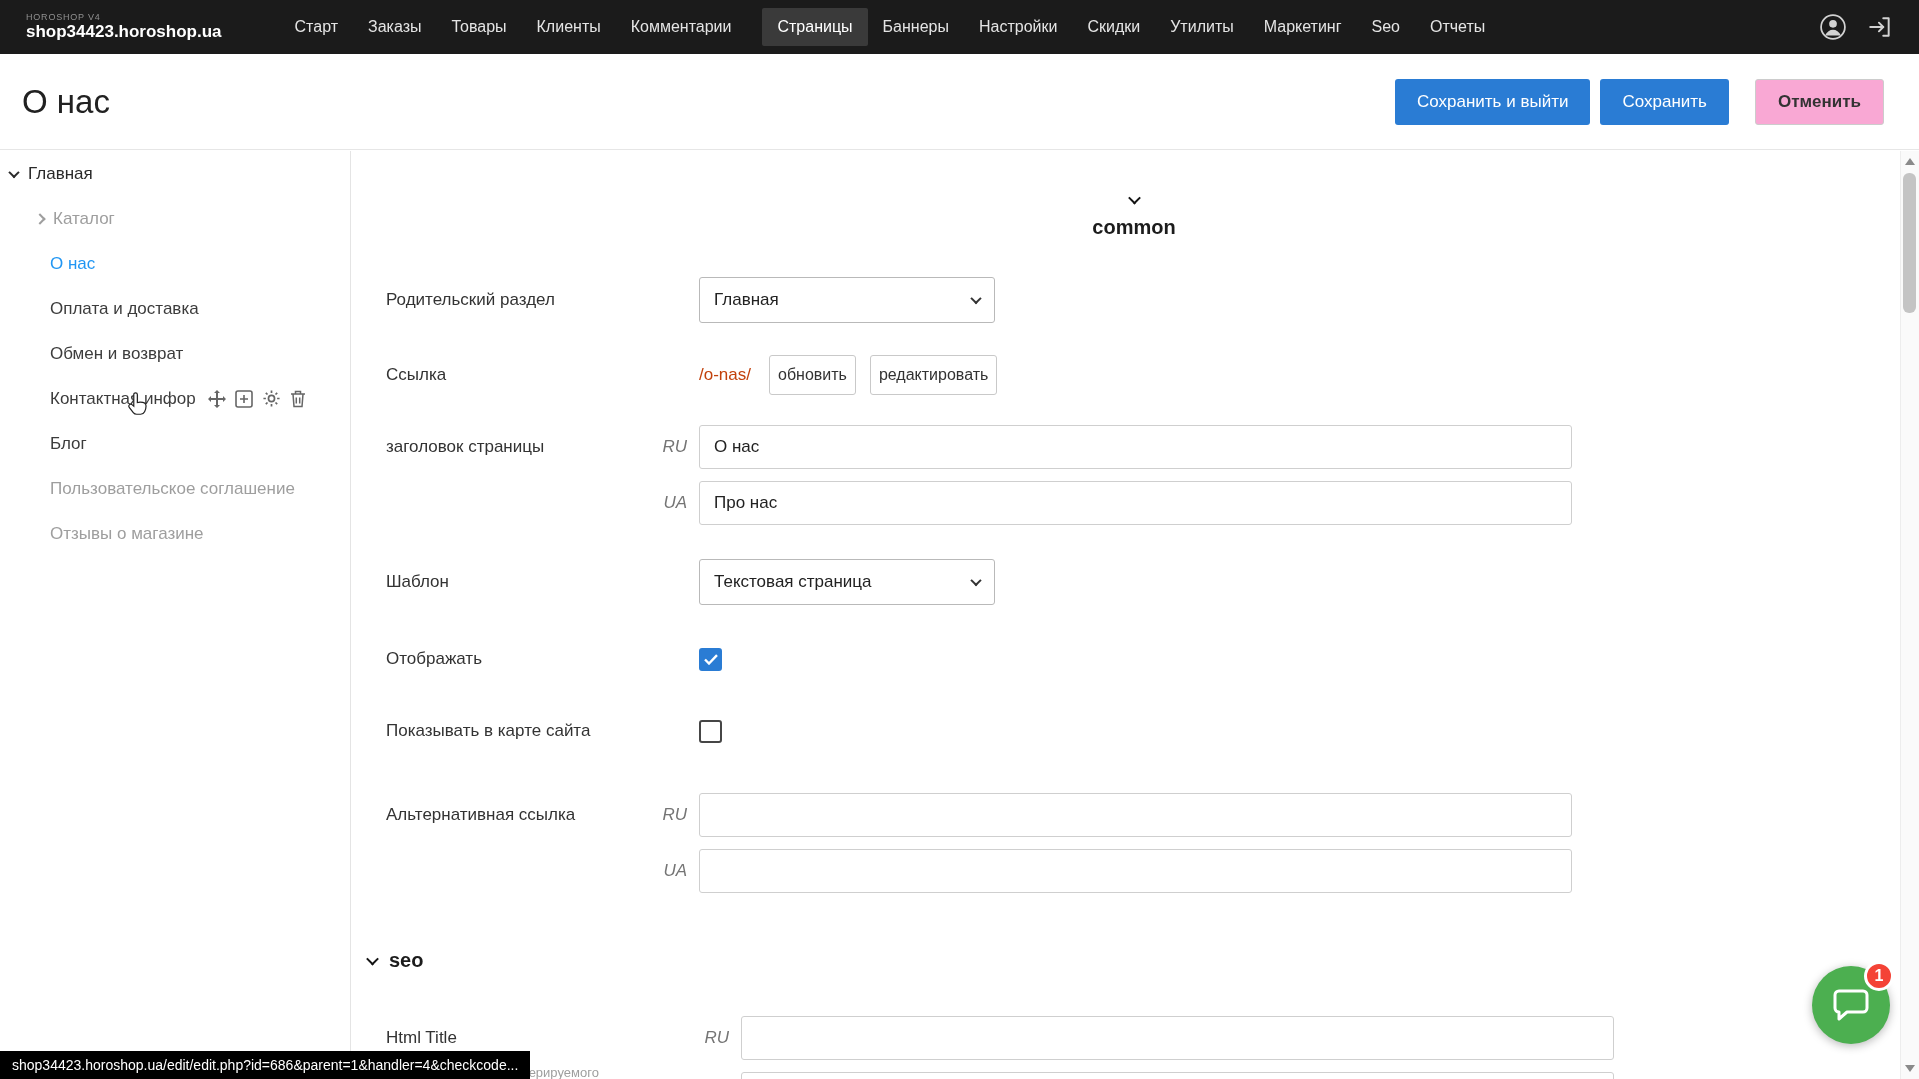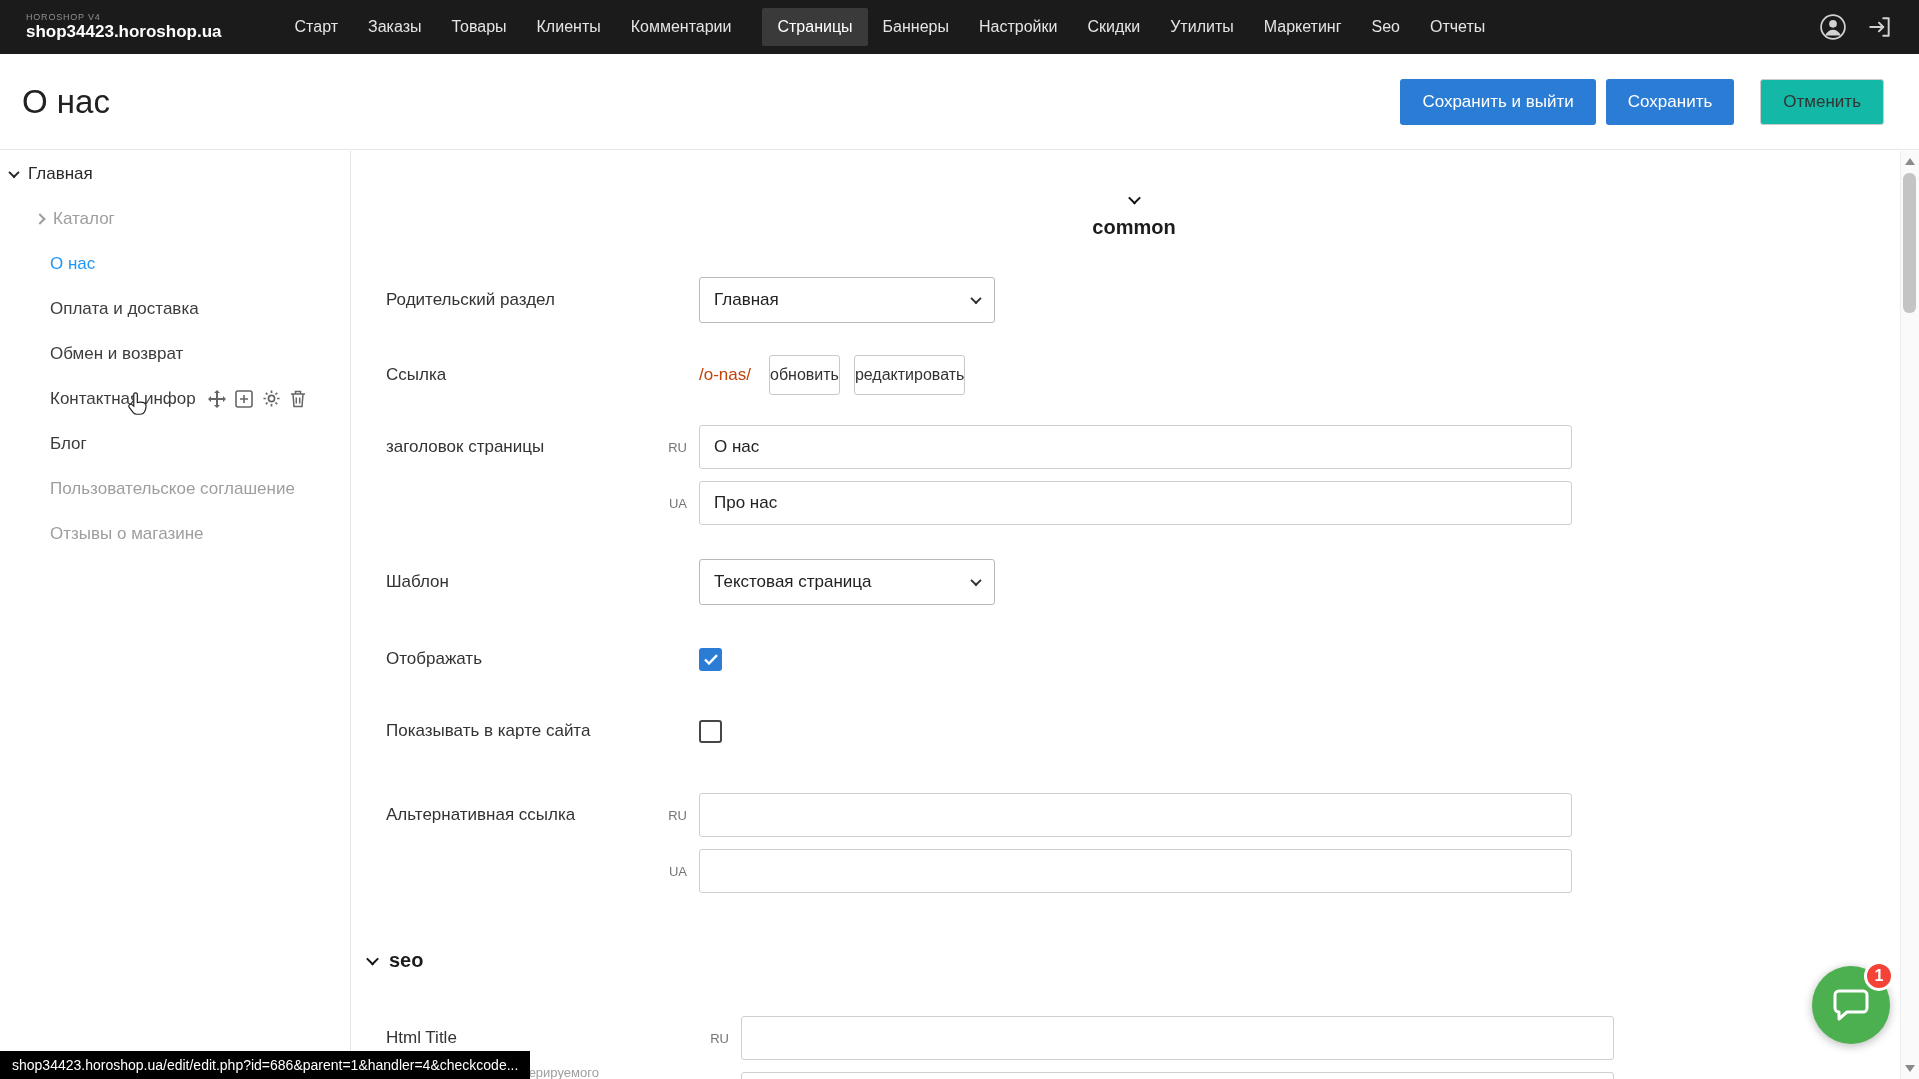--- a/index.html
+++ b/index.html
@@ -21,21 +21,21 @@
   .top-icon { cursor:pointer; display:flex; }
 
   
   .header { position:absolute; top:54px; left:0; width:100%; height:96px; background:#fff;
             border-bottom:1px solid #e6e6e6; display:flex; align-items:center; z-index:30; }
   .page-title { font-size:33px; font-weight:400; color:#212121; margin-left:22px; }
   .header-buttons { margin-left:auto; margin-right:35px; display:flex; align-items:center; }
   .btn { height:46px; padding:0 22px; font-size:17px; border-radius:3px; border:none;
          cursor:pointer; font-family:inherit; }
   .btn-primary { background:#2a7cd4; color:#fff; }
-  .btn-outline { background:#14b8a6; border:1px solid #ccc; color:#333; }
+  .btn-outline { background:#f9a8d4; border:1px solid #ccc; color:#333;font-weight:bold; }
 
   
   .sidebar { position:absolute; top:151px; left:0; width:351px; height:928px; background:#fff;
              border-right:1px solid #e4e4e4; }
   .tree-row { height:45px; display:flex; align-items:center; font-size:17px; color:#3c3c3c; cursor:pointer; }
   .tree-root { padding-left:10px; gap:10px; color:#2a2a2a; }
   .tree-cat  { padding-left:36px; gap:9px; color:#9e9e9e; }
   .tree-child { padding-left:50px; }
   .tree-row.selected { color:#2196f3; }
   .tree-row.muted { color:#9e9e9e; }
@@ -52,30 +52,30 @@
   .main { position:absolute; top:151px; left:352px; width:1548px; height:928px;
           overflow:hidden; padding-left:16px; background:#fff; }
   .section-head { display:flex; align-items:center; gap:12px; font-size:20px; font-weight:bold; color:#1c1c1c; cursor:pointer; }
   .sec-common { margin-top:44px;flex-direction:column; }
   .sec-seo { margin-top:56px; }
 
   .frow { display:flex; align-items:center; margin-left:18px; }
   .frow.multi { align-items:flex-start; }
   .frow.multi .flabel, .frow.multi .langfirst { line-height:44px; }
   .flabel { flex:0 0 258px; font-size:17px; color:#333; }
-  .langcol { flex:0 0 55px; text-align:right; padding-right:12px; font-size:13px; color:#757575; }
+  .langcol { flex:0 0 55px; text-align:right; padding-right:12px; font-size:17px; color:#757575;font-style:italic; }
   .fields { display:flex; flex-direction:column; gap:12px; }
   .lrow { display:flex; align-items:center; }
 
   .selectbox { width:296px; height:46px; background:#fff; border:1px solid #b9b9b9; border-radius:3px;
                display:flex; align-items:center; justify-content:space-between; padding:0 14px;
                font-size:17px; color:#222; cursor:pointer; }
   .tinput { width:873px; height:44px; border:1px solid #cfcfcf; border-radius:3px; padding:0 14px;
             font-size:17px; color:#222; font-family:inherit; outline:none; }
-  .link-btn { height:40px; padding:0 0; background:#fff; border:1px solid #c9c9c9; border-radius:3px;
+  .link-btn { height:40px; padding:0 8px; background:#fff; border:1px solid #c9c9c9; border-radius:3px;
               font-size:16px; color:#333; cursor:pointer; font-family:inherit; }
   .slug { font-size:17px; color:#c2410c; margin-right:18px; }
   .checkbox { width:23px; height:23px; border:2px solid #464646; border-radius:3px; background:#fff;
               cursor:pointer; display:flex; align-items:center; justify-content:center; }
   .checkbox.checked { background:#2a7cd4; border-color:#2a7cd4; }
   .hint { font-size:13px; color:#9e9e9e; margin-top:4px; width:300px; line-height:1.35; }
 
   
   .scrollbar { position:absolute; top:151px; right:0; width:19px; height:928px; background:#fafafa;
                border-left:1px solid #ededed; z-index:35; }

